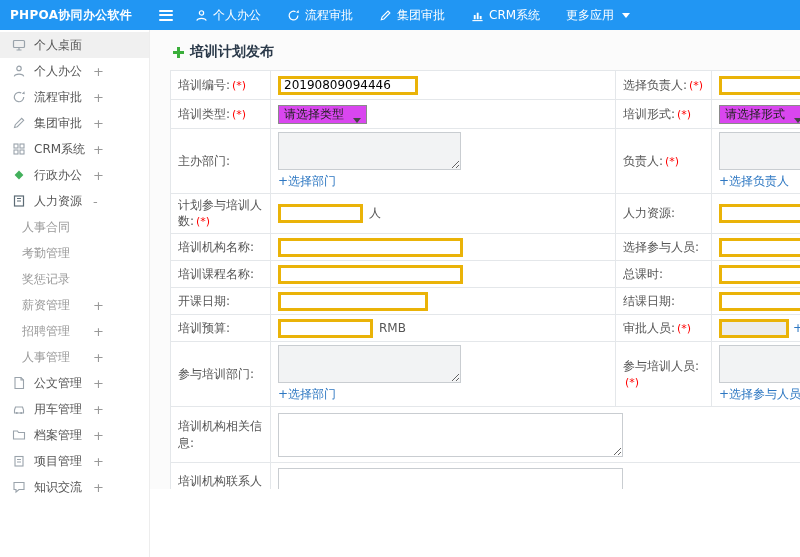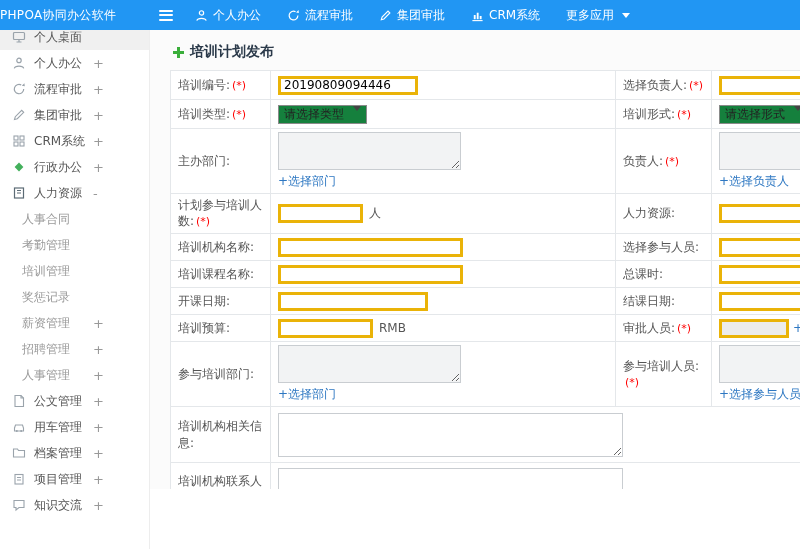--- a/index.html
+++ b/index.html
@@ -1,30 +1,30 @@
 <!DOCTYPE html>
 <html><head>
 <meta charset="utf-8">
 <style>
   *{box-sizing:border-box;margin:0;padding:0}
   html,body{width:800px;height:557px;overflow:hidden}
   body{font-family:"DejaVu Sans","Liberation Sans",sans-serif;font-size:12px;color:#333;background:#fff;position:relative}
 
   
   .topbar{position:absolute;top:0;left:0;width:800px;height:30px;background:#2196f3;display:flex;align-items:stretch;color:#fff;z-index:5}
-  .brand{width:150px;display:flex;align-items:center;font-weight:normal;font-size:12px;letter-spacing:.3px;flex:0 0 150px}
+  .brand{width:150px;display:flex;align-items:center;padding-left:10px;font-weight:bold;font-size:12px;letter-spacing:.3px;flex:0 0 150px}
   .hamburger{width:32px;display:flex;flex-direction:column;justify-content:center;align-items:center;gap:2.5px;cursor:pointer}
   .hamburger i{display:block;width:14px;height:2px;background:#fff;border-radius:1px}
   .topnav{display:flex}
   .nav-item{display:flex;align-items:center;gap:5px;padding:0 13px;font-size:12px;color:#fff;cursor:pointer;white-space:nowrap}
   .nicon{display:inline-flex;line-height:0}
   .caret-down{width:0;height:0;border-left:4px solid transparent;border-right:4px solid transparent;border-top:5px solid #fff;margin-left:3px}
 
   
-  .sidebar{position:absolute;top:22px;left:0;width:150px;height:527px;background:#fff;border-right:1px solid #ededed;padding-top:2px;overflow:hidden}
+  .sidebar{position:absolute;top:30px;left:0;width:150px;height:527px;background:#fff;border-right:1px solid #ededed;padding-top:2px;overflow:hidden}
   .side-item{height:26px;display:flex;align-items:center;padding-left:12px;color:#555;cursor:pointer;position:relative;white-space:nowrap}
   .side-item.active{background:#f0f0f0}
   .sicon{width:15px;height:15px;margin-right:7px;color:#9aa3ab;display:inline-flex;line-height:0;flex:0 0 15px}
   .slabel{font-size:12px}
   .sexpand{position:absolute;left:93px;color:#999;font-size:13px;line-height:1}
   .side-item.sub{padding-left:22px;color:#999}
   .side-item.sub .sexpand{left:93px}
 
   
   .main{position:absolute;left:150px;top:30px;width:650px;height:459px;background:#fbfbfb;overflow:hidden}
@@ -34,21 +34,21 @@
   .plus-ico::after{content:"";position:absolute;left:1px;top:5px;width:11px;height:3px;background:#3aae3a}
   .page-title{font-size:14px;font-weight:bold;color:#2b3a4a}
 
   table.form-table{border-collapse:collapse;margin-left:20px;table-layout:fixed;width:700px;background:#fff}
   .form-table td{border:1px solid #e4e7ea;padding:3px 7px;vertical-align:middle;font-size:12px;color:#555;overflow:hidden}
   td.lbl{color:#555;line-height:1.35}
   .req{color:#ff0000;font-style:normal;margin-left:2px;font-size:11px}
   .txt{height:19px;border:3px solid #eab308;background:#fff;font-size:12px;padding:0 3px;font-family:inherit;vertical-align:middle}
   .txt-grey{background:#ececec}
   .w85{width:85px}.w95{width:95px}.w140{width:140px}.w150{width:150px}.w185{width:185px}.w70{width:70px}
-  .sel{display:inline-flex;align-items:flex-start;border:1px solid #8a8a8a;background:#15803d;height:19px;padding:0 5px;gap:9px;font-size:12px;color:#222;cursor:pointer;vertical-align:middle}
+  .sel{display:inline-flex;align-items:flex-end;border:1px solid #8a8a8a;background:#d946ef;height:19px;padding:0 5px;gap:9px;font-size:12px;color:#222;cursor:pointer;vertical-align:middle}
   .scaret{width:0;height:0;border-left:4px solid transparent;border-right:4px solid transparent;border-top:5px solid #444}
   textarea{border:1px solid #c9cdd1;font-family:inherit;font-size:12px;background:#fff;vertical-align:middle}
   .ta-grey{background:#f2f3f4}
   .ta-s{width:183px;height:38px}
   .ta-sr{width:150px;height:38px}
   .ta-big{width:345px;height:44px}
   a.link{color:#2d77c2;text-decoration:none;font-size:12px;cursor:pointer;white-space:nowrap}
   .stack .link{display:inline-block;margin-top:3px}
   .suffix{margin-left:6px;color:#555}
 </style>
@@ -182,24 +182,20 @@
   </div>
   <div class="side-item sub">
     <span class="slabel">人事合同</span>
     <span class="sexpand"></span>
   </div>
   <div class="side-item sub">
     <span class="slabel">考勤管理</span>
     <span class="sexpand"></span>
   </div>
   <div class="side-item sub">
-    <span class="slabel">培训管理</span>
-    <span class="sexpand"></span>
-  </div>
-  <div class="side-item sub">
     <span class="slabel">奖惩记录</span>
     <span class="sexpand"></span>
   </div>
   <div class="side-item sub">
     <span class="slabel">薪资管理</span>
     <span class="sexpand">+</span>
   </div>
   <div class="side-item sub">
     <span class="slabel">招聘管理</span>
     <span class="sexpand">+</span>

